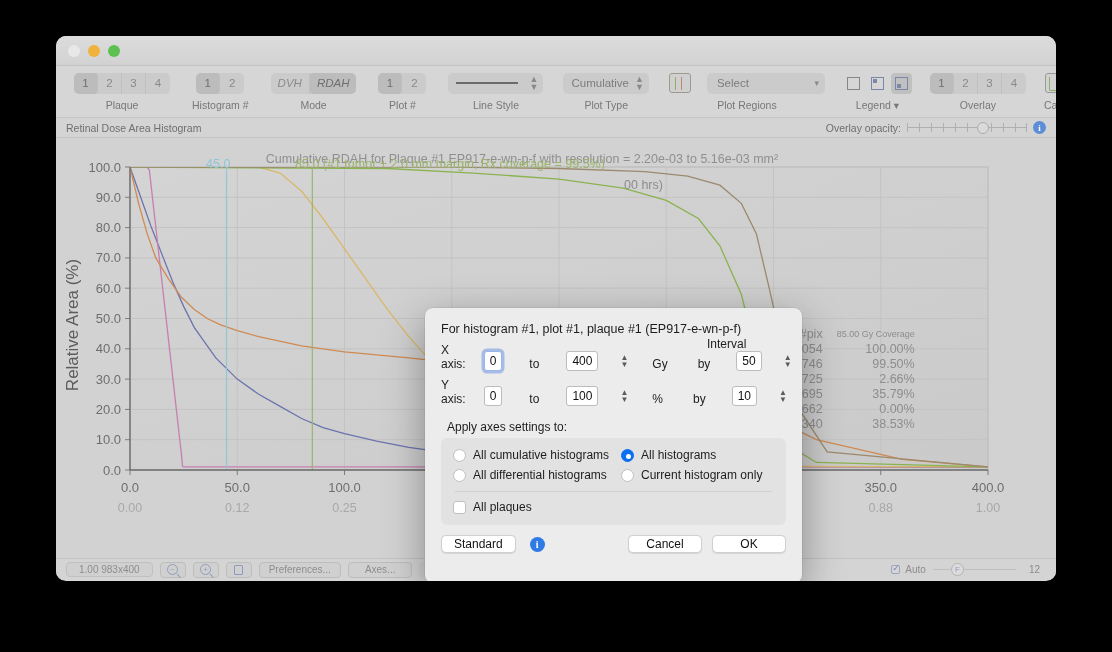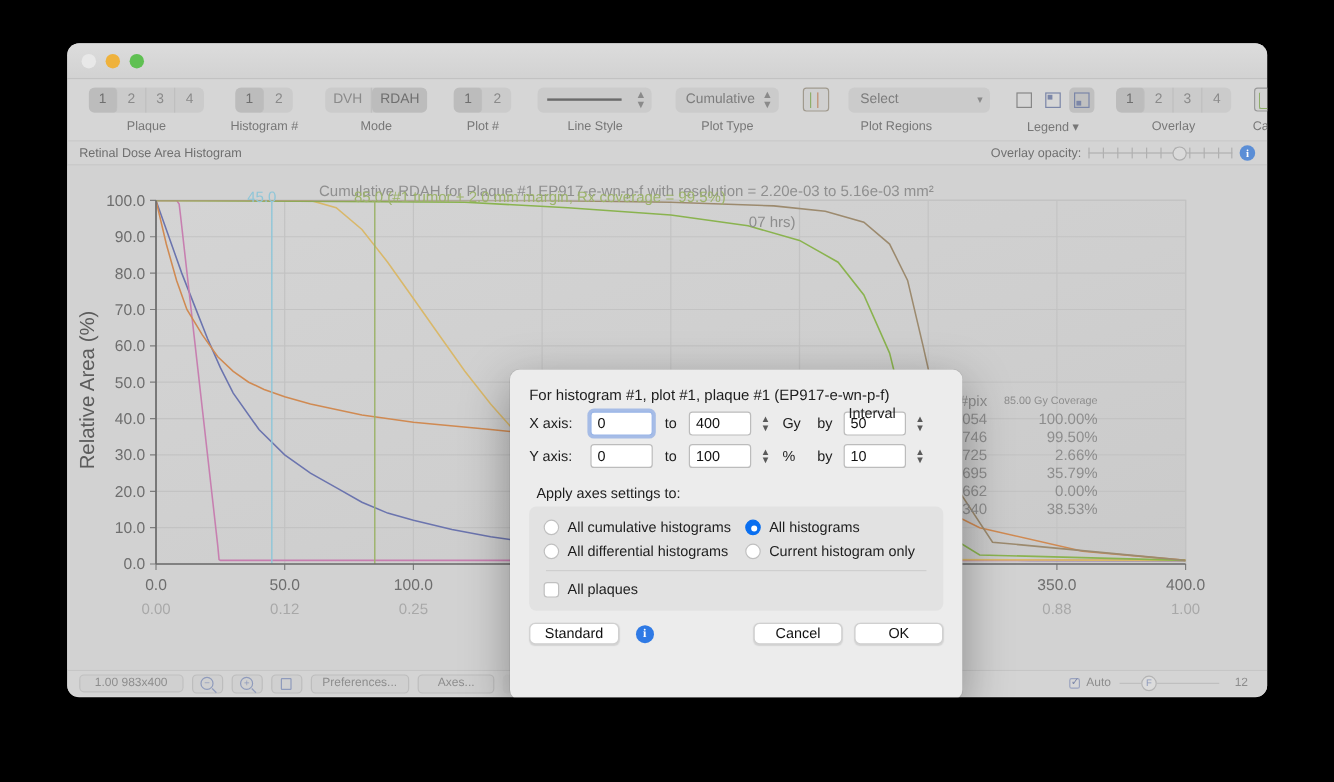--- a/index.html
+++ b/index.html
@@ -60,21 +60,21 @@
     height: 21px; align-items: stretch;
   }
   .seg .sg {
     min-width: 24px; padding: 0 7px;
     display: flex; align-items: center; justify-content: center;
     font-size: 11.5px; color: #8a8a8a;
     border-right: 1px solid #bfbfbf;
   }
   .seg .sg:last-child { border-right: none; }
   .seg .sg.on { background: #bcbcbc; color: #6f6f6f; border-radius: 4px; }
-  .seg .sg.wide { min-width: 38px; }
+  .seg .sg.wide { min-width: 38px; font-style: italic; }
 
   .popup {
     display: flex; align-items: center; justify-content: space-between;
     background: #cbcbcb; border-radius: 5px; height: 21px;
     padding: 0 5px 0 8px; font-size: 11.5px; color: #7c7c7c;
     min-width: 60px; gap: 6px;
   }
   .stepglyph { font-size: 9px; line-height: 8px; color: #8a8a8a; text-align:center; }
 
   .linestyle {
@@ -187,21 +187,21 @@
   
   #dialog {
     position:absolute; left:369px; top:170px; width:377px; height:275px;
     background:#ececec; border-radius:8px;
     box-shadow: 0 12px 40px rgba(0,0,0,0.35), 0 0 0 0.5px rgba(0,0,0,0.10);
     padding: 12px 16px 0 16px;
     font-size: 12px; color:#1d1d1d;
   }
   #dlg-title { font-size: 12.5px; margin: 2px 0 4px 0; }
   .rowlbl { width: 50px; }
-  .axis-row { display:flex; align-items:center; gap:1px; margin-top: 7px; }
+  .axis-row { display:flex; align-items:flex-end; gap:18px; margin-top: 7px; }
   .tfield {
     border:1px solid #bcbcbc; border-radius:3px; background:#fff; height:20px;
     display:flex; align-items:center; padding:0 5px; font-size:12px; color:#111;
   }
   .tfield.focus { border-color:#9ab6e8; box-shadow:0 0 0 2.5px rgba(110,150,225,0.55); }
   .w70 { width: 52px; }
   .stepper {
     width:14px; height:20px; display:flex; flex-direction:column;
     align-items:center; justify-content:center; color:#5a5a5a;
     font-size:8px; line-height:7px; margin-left:4px;
@@ -497,21 +497,21 @@
           <text x="824.75" y="374">0.88</text>
           <text x="932" y="374">1.00</text>
         </g>
       <text id="ylabel" x="22" y="187" font-family="Liberation Sans, sans-serif" font-size="17" fill="#5c5c5c" text-anchor="middle" transform="rotate(-90 22 187)">Relative Area (%)</text>
       <text id="xlabel" x="503" y="388" font-family="Liberation Sans, sans-serif" font-size="18" fill="#4f4f4f" text-anchor="middle">Dose (Gy)</text>
       <text id="plot-title" x="466" y="25" font-family="Liberation Sans, sans-serif" font-size="12.5" fill="#8f8f8f" text-anchor="middle">Cumulative RDAH for Plaque #1 EP917-e-wn-p-f with resolution = 2.20e-03 to 5.16e-03 mm²</text>
     </svg>
 
     <div class="anno" id="anno45" style="left:150px; top:19px; color:#8fc6d8;">45.0</div>
     <div class="anno" id="anno85" style="left:239px; top:19px; color:#9cb36a;">85.0 (#1 tumor + 2.0 mm margin, Rx coverage = 99.5%)</div>
-    <div class="anno" style="left:568px; top:40px; color:#8d8d8d;">07 hrs)</div>
+    <div class="anno" style="left:568px; top:40px; color:#8d8d8d;">00 hrs)</div>
 
     <div id="legend-table">
       <table>
         <tbody>
             <tr>
           <th class="lname"></th>
           <th>Avg Dose</th>
           <th>Area mm²</th>
           <th>#pix</th>
           <th class="small">85.00 Gy Coverage</th>

